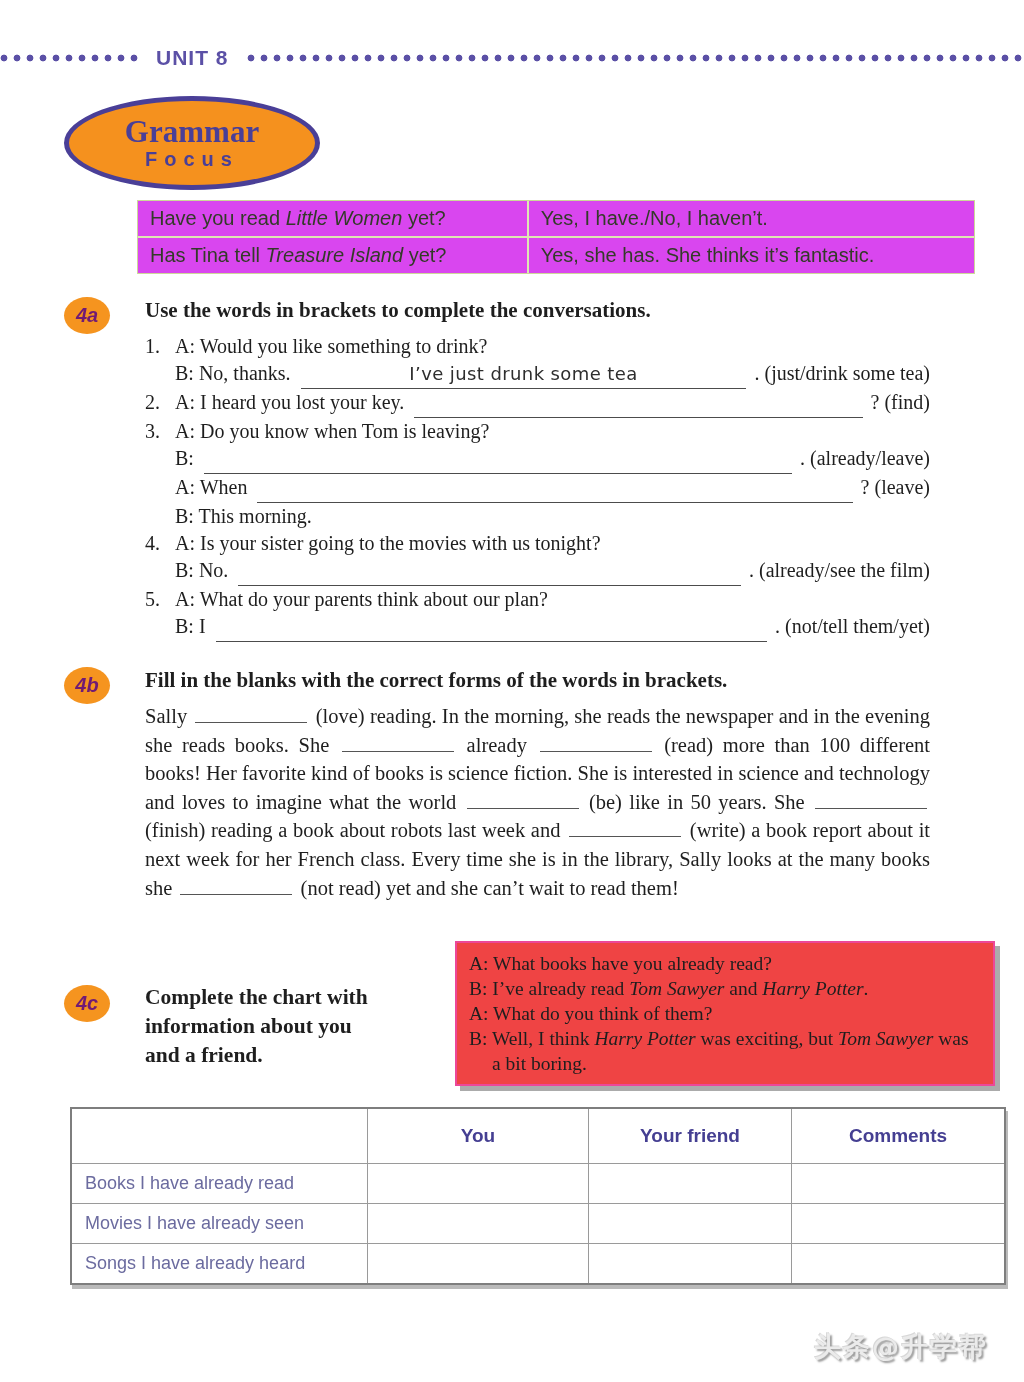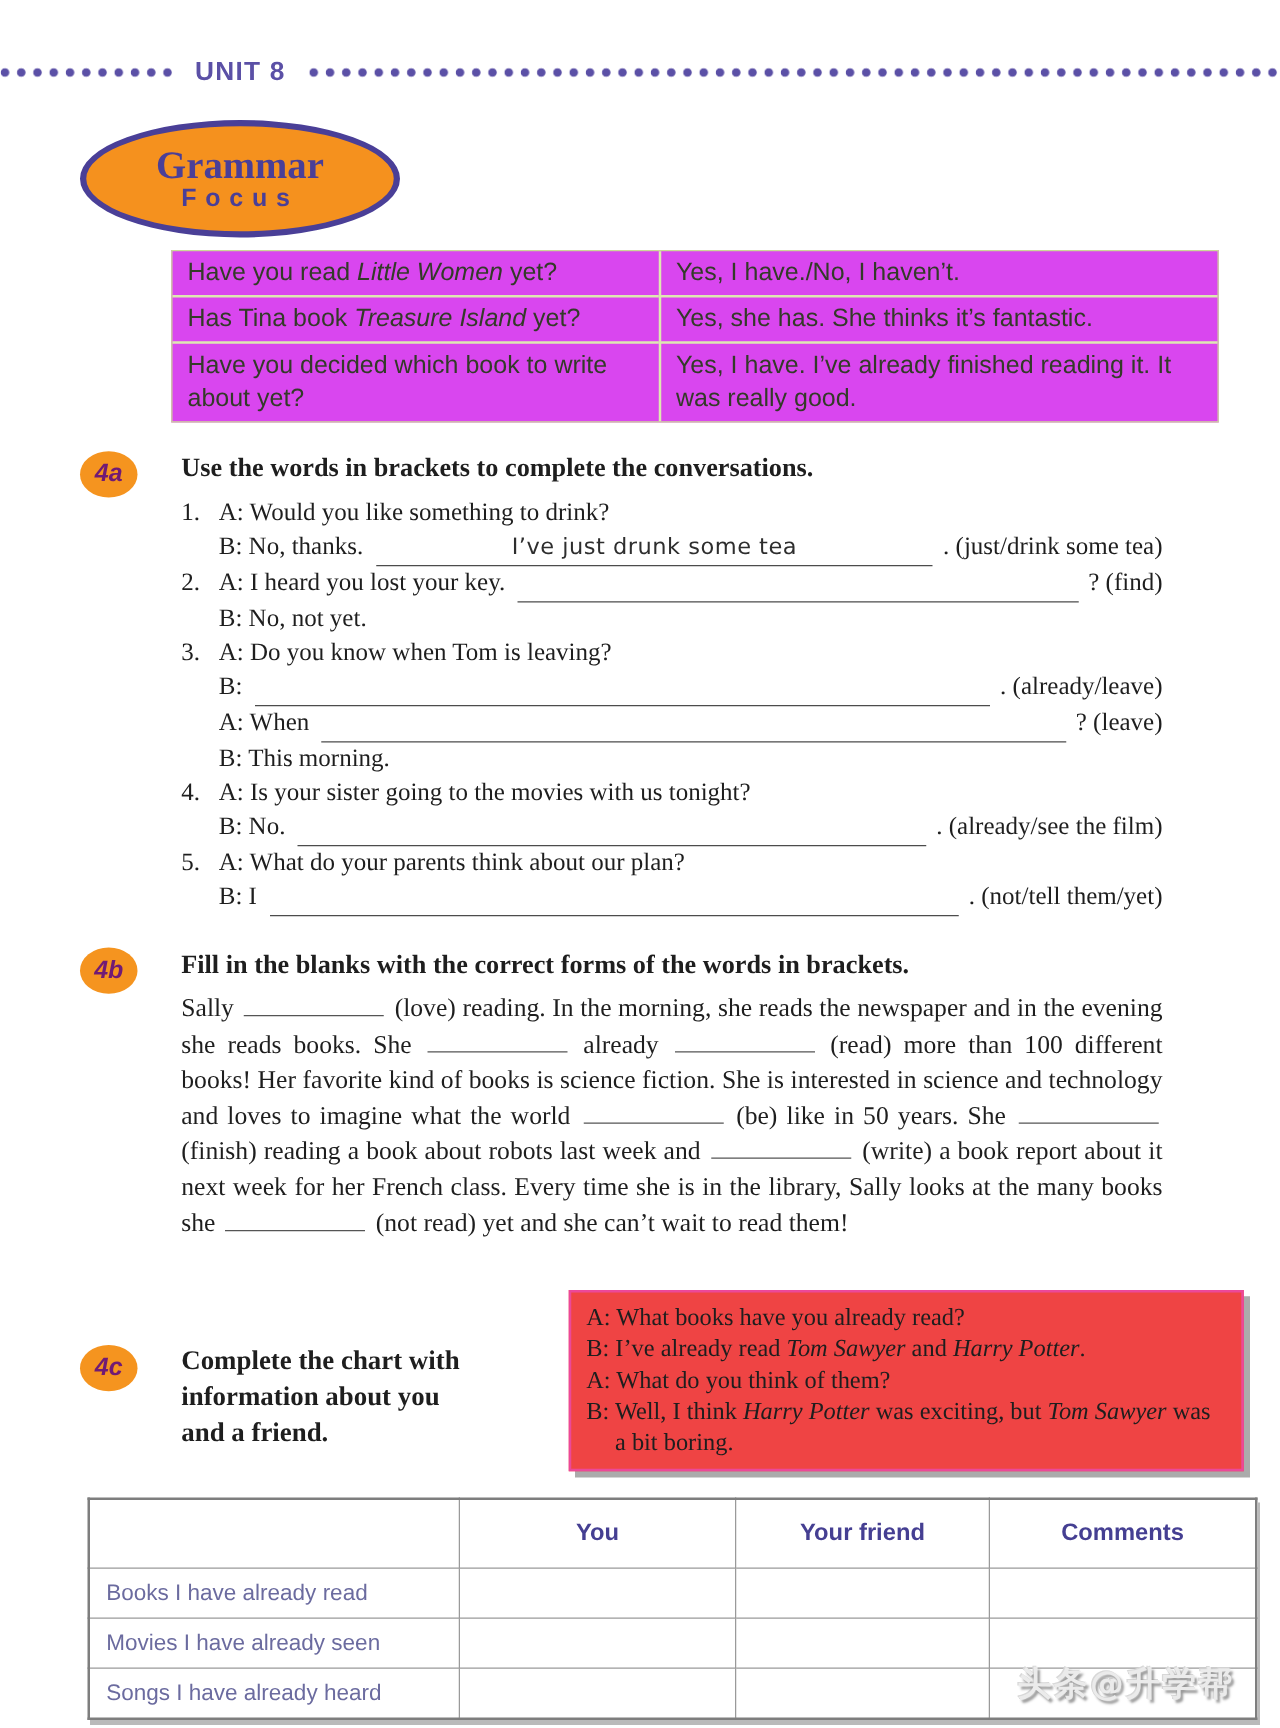--- a/index.html
+++ b/index.html
@@ -88,26 +88,22 @@
     <div class="gf-line2">Focus</div>
   </div>
 
   <table class="gf-table">
     <tbody>
       <tr>
         <td class="qcol"><span>Have you read </span><span class="bk">Little Women</span><span> yet?</span></td>
         <td>Yes, I have./No, I haven’t.</td>
       </tr>
       <tr>
-        <td class="qcol"><span>Has Tina book </span><span class="bk">Treasure Island</span><span> yet?</span></td>
+        <td class="qcol"><span>Has Tina tell </span><span class="bk">Treasure Island</span><span> yet?</span></td>
         <td>Yes, she has. She thinks it’s fantastic.</td>
-      </tr>
-      <tr>
-        <td class="qcol"><span>Have you decided which book to write about yet?</span></td>
-        <td>Yes, I have. I’ve already finished reading it. It was really good.</td>
       </tr>
     </tbody>
   </table>
 
   <section class="sec" id="sec4a">
     <div class="badge">4a</div>
     <div class="sec-content">
       <div class="sec-title">Use the words in brackets to complete the conversations.</div>
       <div class="qlist">
         <div class="qline">
@@ -117,23 +113,20 @@
         <div class="qline hang">
             <span class="pre">B: No, thanks.</span>
             <span class="blank"><span class="handwriting">I’ve just drunk some tea</span></span>
             <span class="suf">. (just/drink some tea)</span>
           </div>
         <div class="qline">
             <span class="qnum">2.</span>
             <span class="pre">A: I heard you lost your key.</span>
             <span class="blank"></span>
             <span class="suf">? (find)</span>
-          </div>
-        <div class="qline hang">
-            <span>B: No, not yet.</span>
           </div>
         <div class="qline">
             <span class="qnum">3.</span>
             <span>A: Do you know when Tom is leaving?</span>
           </div>
         <div class="qline hang">
             <span class="pre">B:</span>
             <span class="blank"></span>
             <span class="suf">. (already/leave)</span>
           </div>

